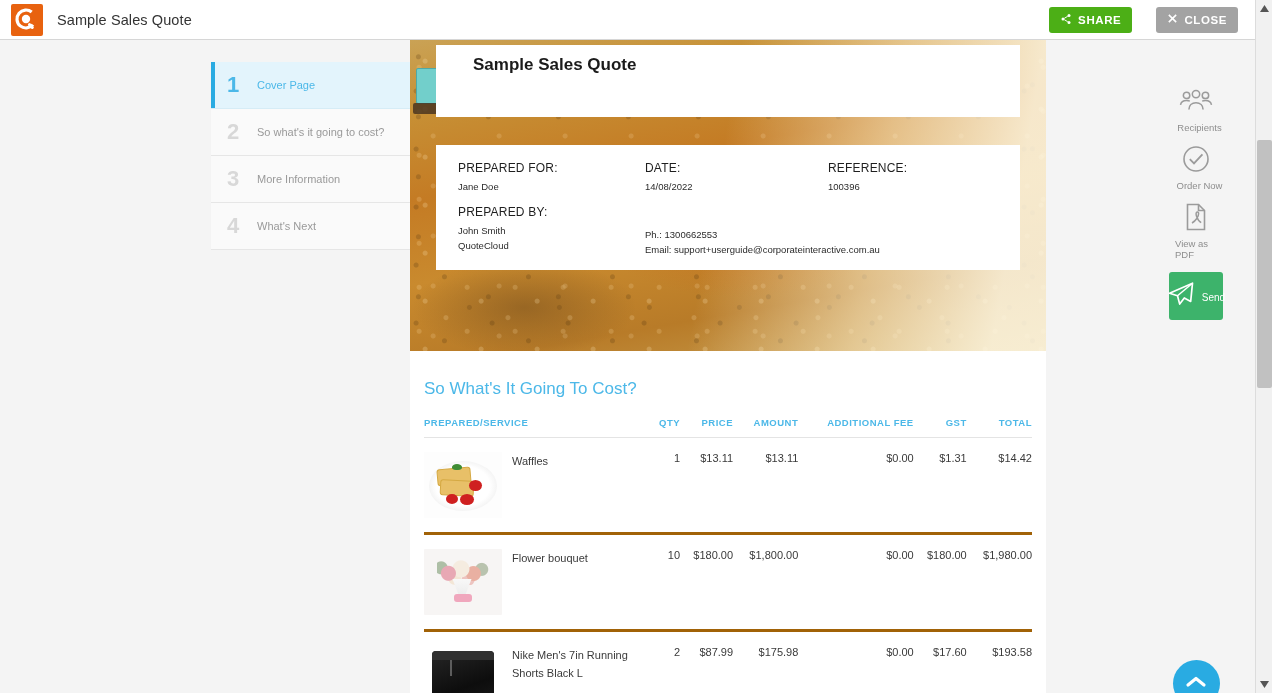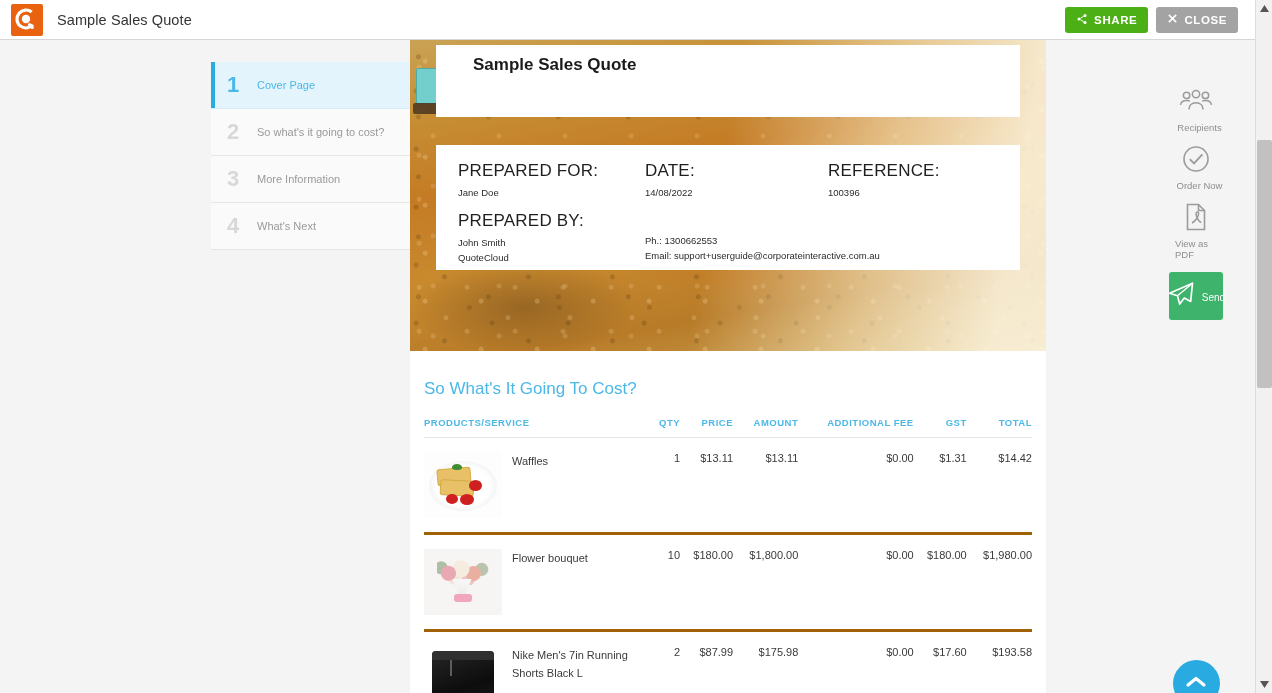--- a/index.html
+++ b/index.html
@@ -25,21 +25,21 @@
     display: flex; align-items: center; justify-content: center;
     flex: none;
   }
   #logo svg { display: block; }
   #app-title {
     margin-left: 14px;
     font-size: 14.5px; color: #333; letter-spacing: .1px;
   }
   #topbar-actions {
     margin-left: auto; margin-right: 34px;
-    display: flex; align-items: center; gap: 8px;
+    display: flex; align-items: center; gap: 24px;
   }
   .tb-btn {
     height: 26px; border: none; border-radius: 3px;
     color: #fff; font-size: 11.5px; font-weight: bold;
     letter-spacing: .6px;
     display: flex; align-items: center; gap: 6px;
     padding: 0 11px; cursor: pointer;
     font-family: "Liberation Sans", sans-serif;
   }
   #share-button { background: #4caf16; }
@@ -148,21 +148,21 @@
     width: 584px; height: 125px;
     background: #ffffff;
     padding: 16px 22px 0 22px;
     z-index: 3;
   }
   .det-row { display: flex; }
   .det-col-1 { width: 187px; }
   .det-col-2 { width: 183px; }
   .det-col-3 { flex: 1; }
   .det-label {
-    font-size: 17px; color: #1f1f1f; letter-spacing: .2px;
+    font-size: 12px; color: #1f1f1f; letter-spacing: .2px;
     margin-bottom: 4px;
   }
   .det-val { font-size: 9.5px; color: #2b2b2b; line-height: 15px; }
   .det-spacer { height: 11px; }
 
   
   #cost-section { padding: 28px 14px 0 14px; }
   #cost-heading {
     font-size: 17px; color: #4cb8e8; font-weight: normal;
     margin-bottom: 18px;
@@ -399,21 +399,21 @@
         </div>
       </div>
     </div>
 
     <div id="cost-section">
       <h2 id="cost-heading">So What's It Going To Cost?</h2>
 
       <table>
         <thead>
           <tr>
-            <th class="th-product" colspan="2">PRODUCTS/SERVICE</th>
+            <th class="th-product" colspan="2">PREPARED/SERVICE</th>
             <th>QTY</th>
             <th>PRICE</th>
             <th>AMOUNT</th>
             <th>ADDITIONAL FEE</th>
             <th>GST</th>
             <th>TOTAL</th>
           </tr>
         </thead>
         <tbody>
           <tr>

